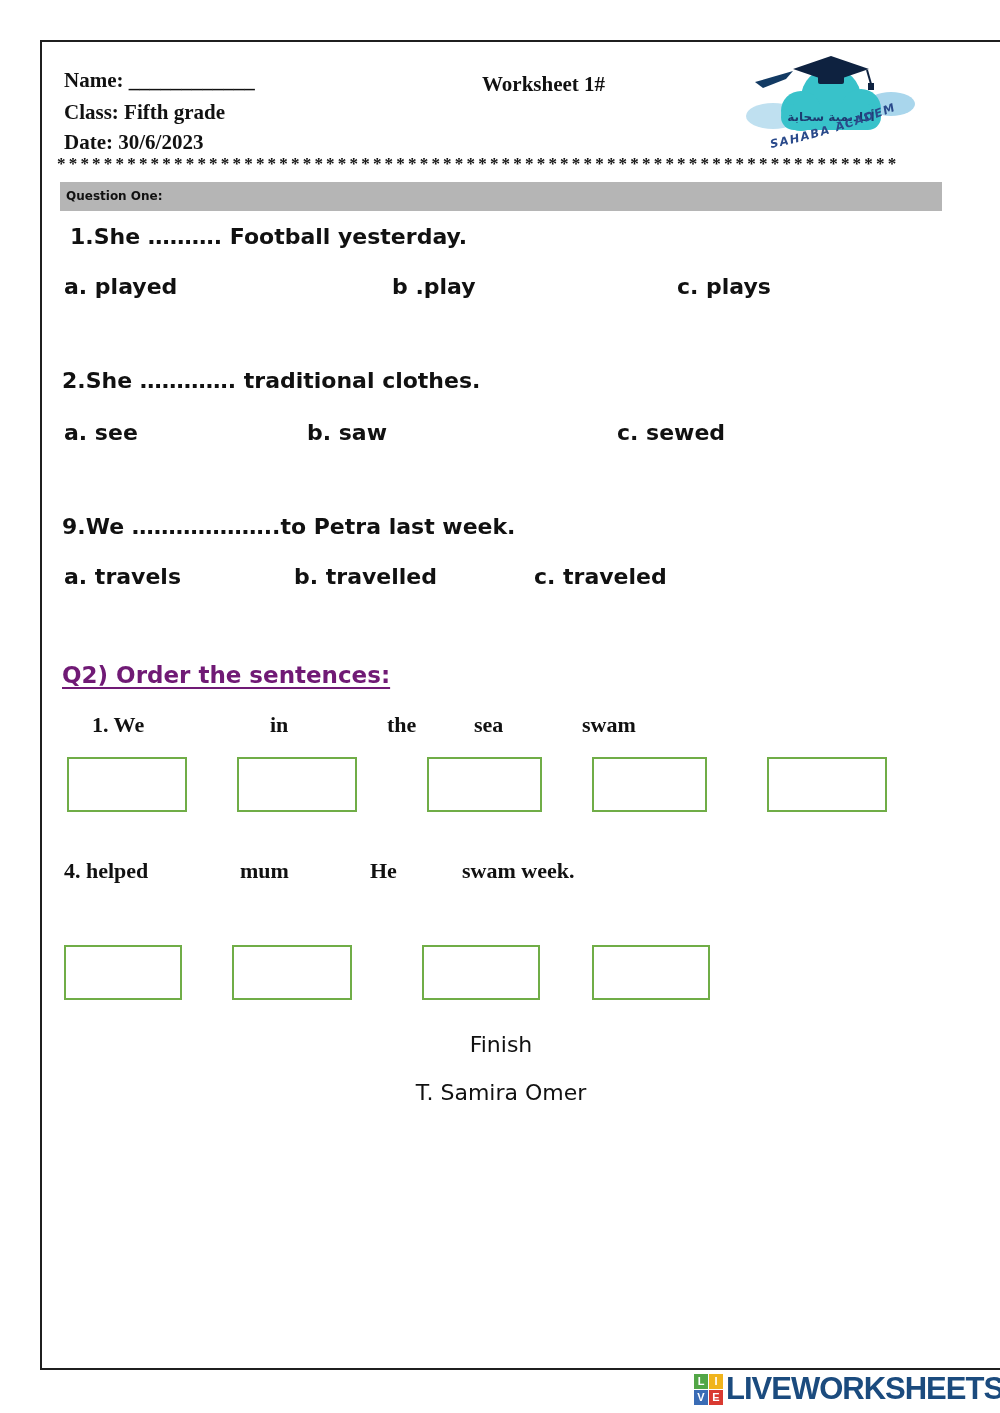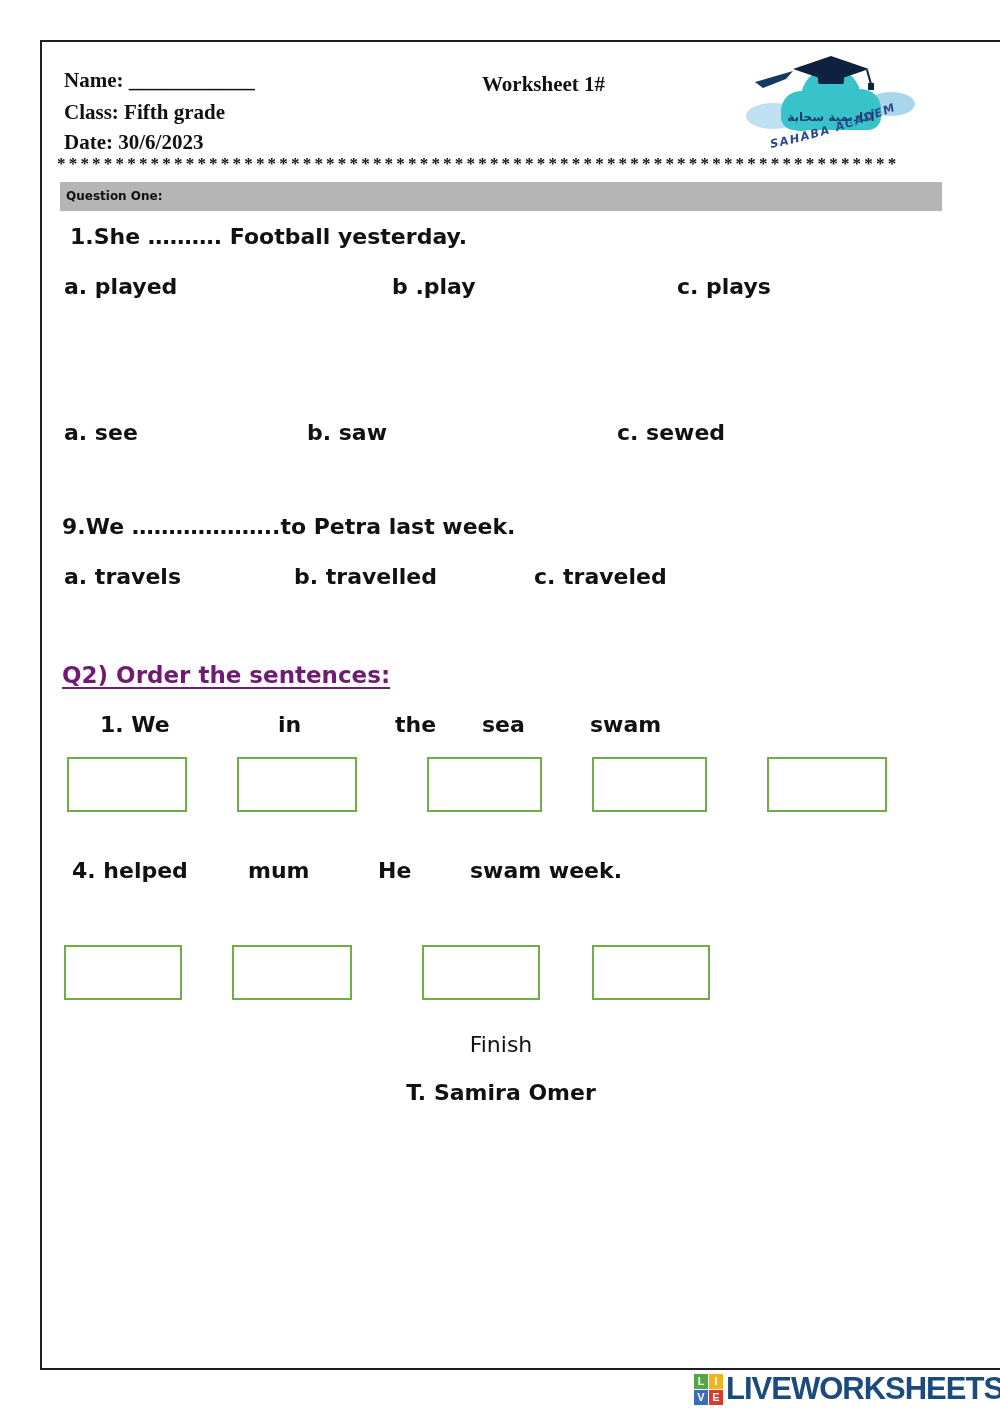--- a/index.html
+++ b/index.html
@@ -43,36 +43,36 @@
 
   .opts { position:absolute; left:0; width:918px; height:30px; }
   .opts-0 { top:232px; }  .opts-0 .o0{left:22px;} .opts-0 .o1{left:350px;} .opts-0 .o2{left:635px;}
   .opts-1 { top:378px; }  .opts-1 .o0{left:22px;} .opts-1 .o1{left:265px;} .opts-1 .o2{left:575px;}
   .opts-2 { top:522px; }  .opts-2 .o0{left:22px;} .opts-2 .o1{left:252px;} .opts-2 .o2{left:492px;}
 
   
   .q2-title { left:20px; top:620px; font-size:23px; font-weight:bold;
               text-decoration:underline; text-decoration-thickness:2px; text-underline-offset:4px; color:#701a75; }
 
-  .wrow { position:absolute; left:8px; width:918px; height:32px; }
+  .wrow { position:absolute; left:0; width:918px; height:32px;font-family:Liberation Serif, serif; }
   .wrow .word { position:absolute; top:0; font-size:22px; font-weight:bold; white-space:nowrap; color:#111; }
   .wrow-0 { top:670px; } .wrow-0 .w0{left:50px;} .wrow-0 .w1{left:228px;} .wrow-0 .w2{left:345px;} .wrow-0 .w3{left:432px;} .wrow-0 .w4{left:540px;}
   .wrow-1 { top:816px; } .wrow-1 .w0{left:22px;} .wrow-1 .w1{left:198px;} .wrow-1 .w2{left:328px;} .wrow-1 .w3{left:420px;}
 
   .abox { position:absolute; height:55px; border:2px solid #70ad47; background:#fff; }
   .brow-0 .b0{left:25px;width:120px;}  .brow-0 .b1{left:195px;width:120px;} .brow-0 .b2{left:385px;width:115px;}
   .brow-0 .b3{left:550px;width:115px;} .brow-0 .b4{left:725px;width:120px;}
   .brow-1 .b0{left:22px;width:118px;}  .brow-1 .b1{left:190px;width:120px;}
   .brow-1 .b2{left:380px;width:118px;} .brow-1 .b3{left:550px;width:118px;}
   .brow { position:absolute; left:0; width:918px; height:60px; }
   .brow-0 { top:715px; }
   .brow-1 { top:903px; }
 
   .finish-line  { left:0; top:990px;  width:918px; text-align:center; font-size:22px; font-weight:normal; color:#111; }
-  .teacher-line { left:0; top:1038px; width:918px; text-align:center; font-size:22px; font-weight:bold; color:#111; }
+  .teacher-line { left:0; top:1038px; width:918px; text-align:center; font-size:22px; font-weight:normal; color:#111; }
 
   
   .brand { position:absolute; left:694px; top:1371px; display:flex; align-items:center; gap:3px; }
   .tiles { display:grid; grid-template-columns:14px 14px; grid-auto-rows:15px; gap:1px; }
   .tile  { color:#fff; font-weight:bold; font-size:11px; line-height:15px; text-align:center;
            font-family:"Liberation Sans", sans-serif; }
   .brand-name { font-family:"Liberation Sans", sans-serif; font-weight:bold; font-size:31px;
                 letter-spacing:-1px; color:#1b4b7e; white-space:nowrap; }
 
   .logo-svg { width:100%; height:100%; }
@@ -110,20 +110,21 @@
         <textPath href="#arcpath">SAHABA ACADEMY</textPath>
       </text>
     </svg>
   </div>
 
   <div class="abs divider">************************************************************************</div>
 
   <div class="abs q1-bar">Question One:</div>
 
   <div class="abs q-text qt-0">1.She ………. Football yesterday.</div>
+  <div class="abs q-text qt-1">2.She …………. traditional clothes.</div>
   <div class="abs q-text qt-2">9.We ………………..to Petra last week.</div>
 
   <div class="opts opts-1">
     <span class="opt o0">a. see</span>
     <span class="opt o1">b. saw</span>
     <span class="opt o2">c. sewed</span>
   </div>
   <div class="opts opts-0">
     <span class="opt o0">a. played</span>
     <span class="opt o1">b .play</span>

